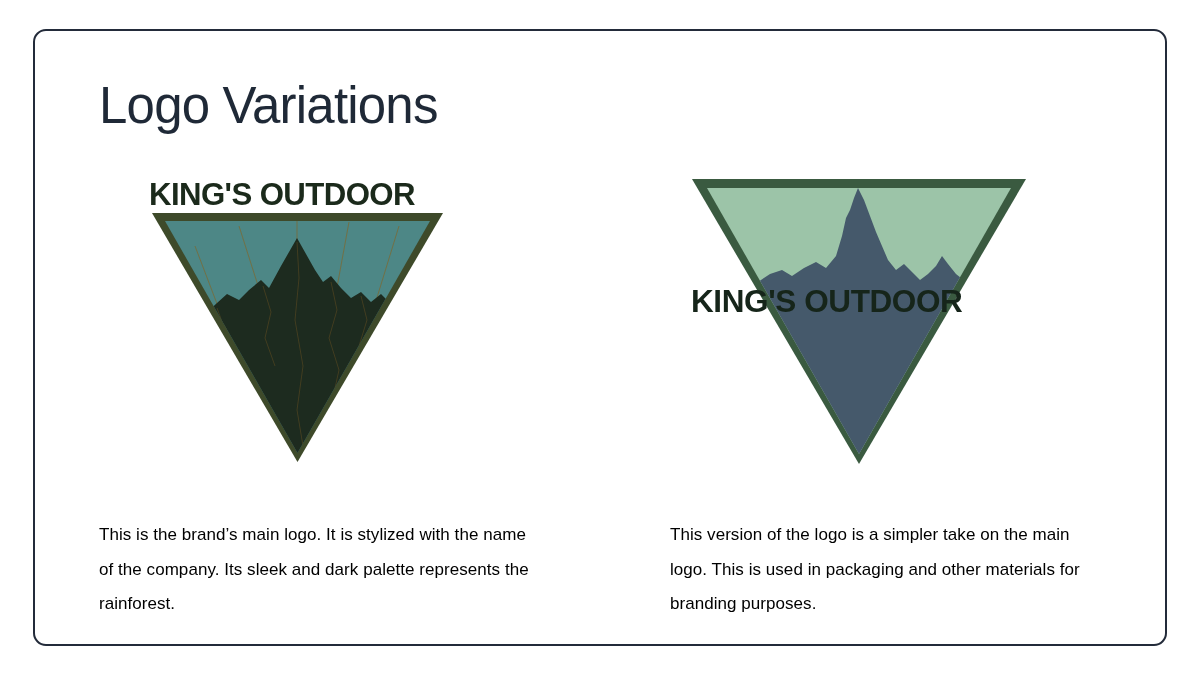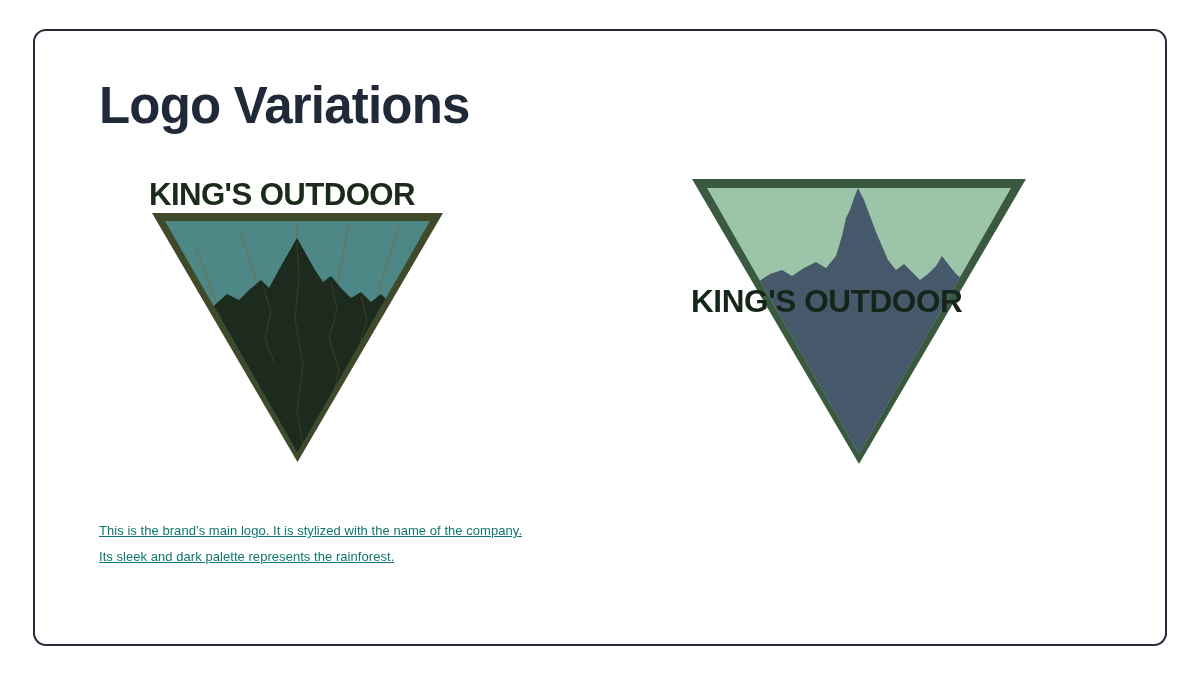--- a/index.html
+++ b/index.html
@@ -30,21 +30,21 @@
     border-radius: 13px;
     background: #ffffff;
   }
 
   
   #page-title {
     position: absolute;
     left: 99px;
     top: 77px;
     font-size: 51px;
-    font-weight: bold;
+    font-weight: normal;
     letter-spacing: -0.8px;
     color: #1f2937;
     line-height: 1.12;
     white-space: nowrap;
   }
 
   
   .logo-col { position: absolute; text-align: right; }
   #col-left  { left: 99px;  top: 170px; width: 460px; }
   #col-right { left: 670px; top: 170px; width: 460px; }
@@ -84,26 +84,25 @@
     left: 21px;
     top: 113px;
     font-size: 31.5px;
     letter-spacing: -0.4px;
     color: #16251a;
   }
 
   
   .caption {
     position: absolute;
-    font-size: 13px;
+    font-size: 17px;
     line-height: 2.03;
-    color: #0f766e;
+    color: #000000;
     letter-spacing: 0.05px;
     width: 440px;
-    text-decoration: underline;
   }
   #caption-left  { left: 99px;  top: 518px; }
   #caption-right { left: 670px; top: 518px; }
 </style>
 </head>
 <body>
 
 <div id="slide">
 
   <div id="card"></div>
@@ -187,14 +186,15 @@
                    L318,126 L332,134 L350,142 L350,292 Z" fill="#45596b"></path>
         </g>
       </svg>
 
       <div class="wordmark" id="wordmark-simple">KING'S OUTDOOR</div>
     </div>
   </div>
 
   <div class="caption" id="caption-left">This is the brand’s main logo. It is stylized with the name of the company. Its sleek and dark palette represents the rainforest.</div>
 
+  <div class="caption" id="caption-right">This version of the logo is a simpler take on the main logo. This is used in packaging and other materials for branding purposes.</div>
 
 </div>
 
 </body></html>

